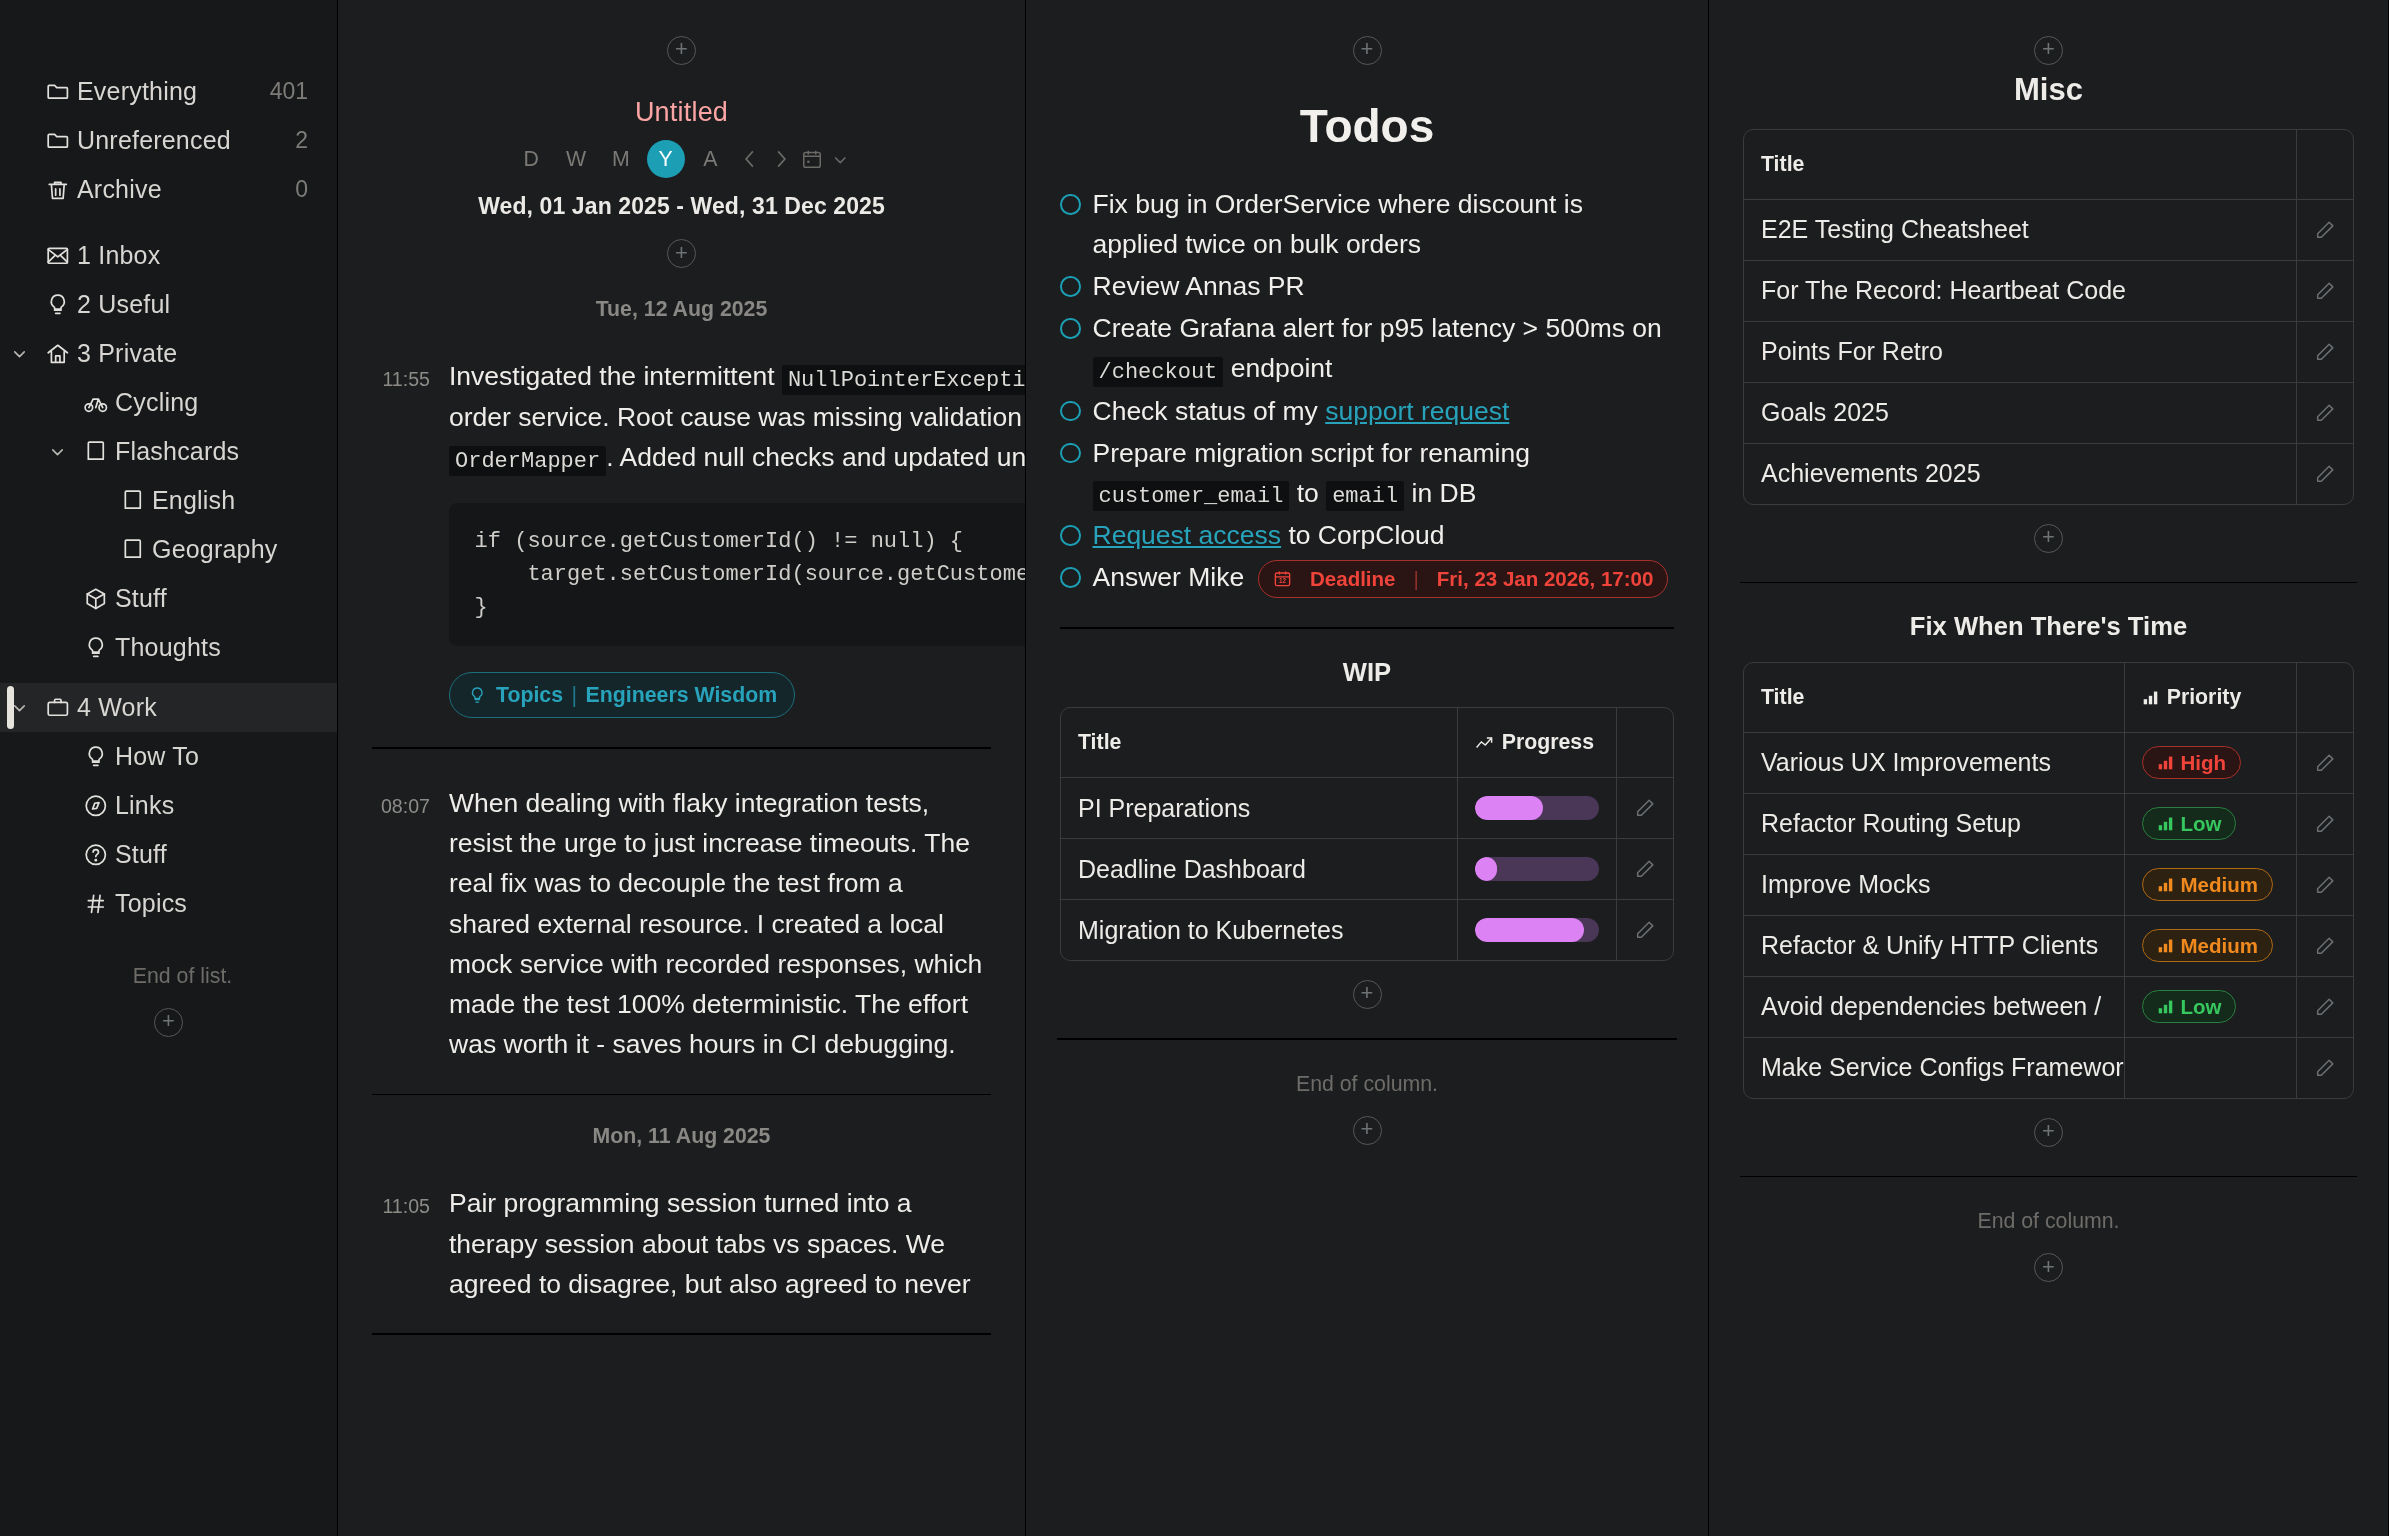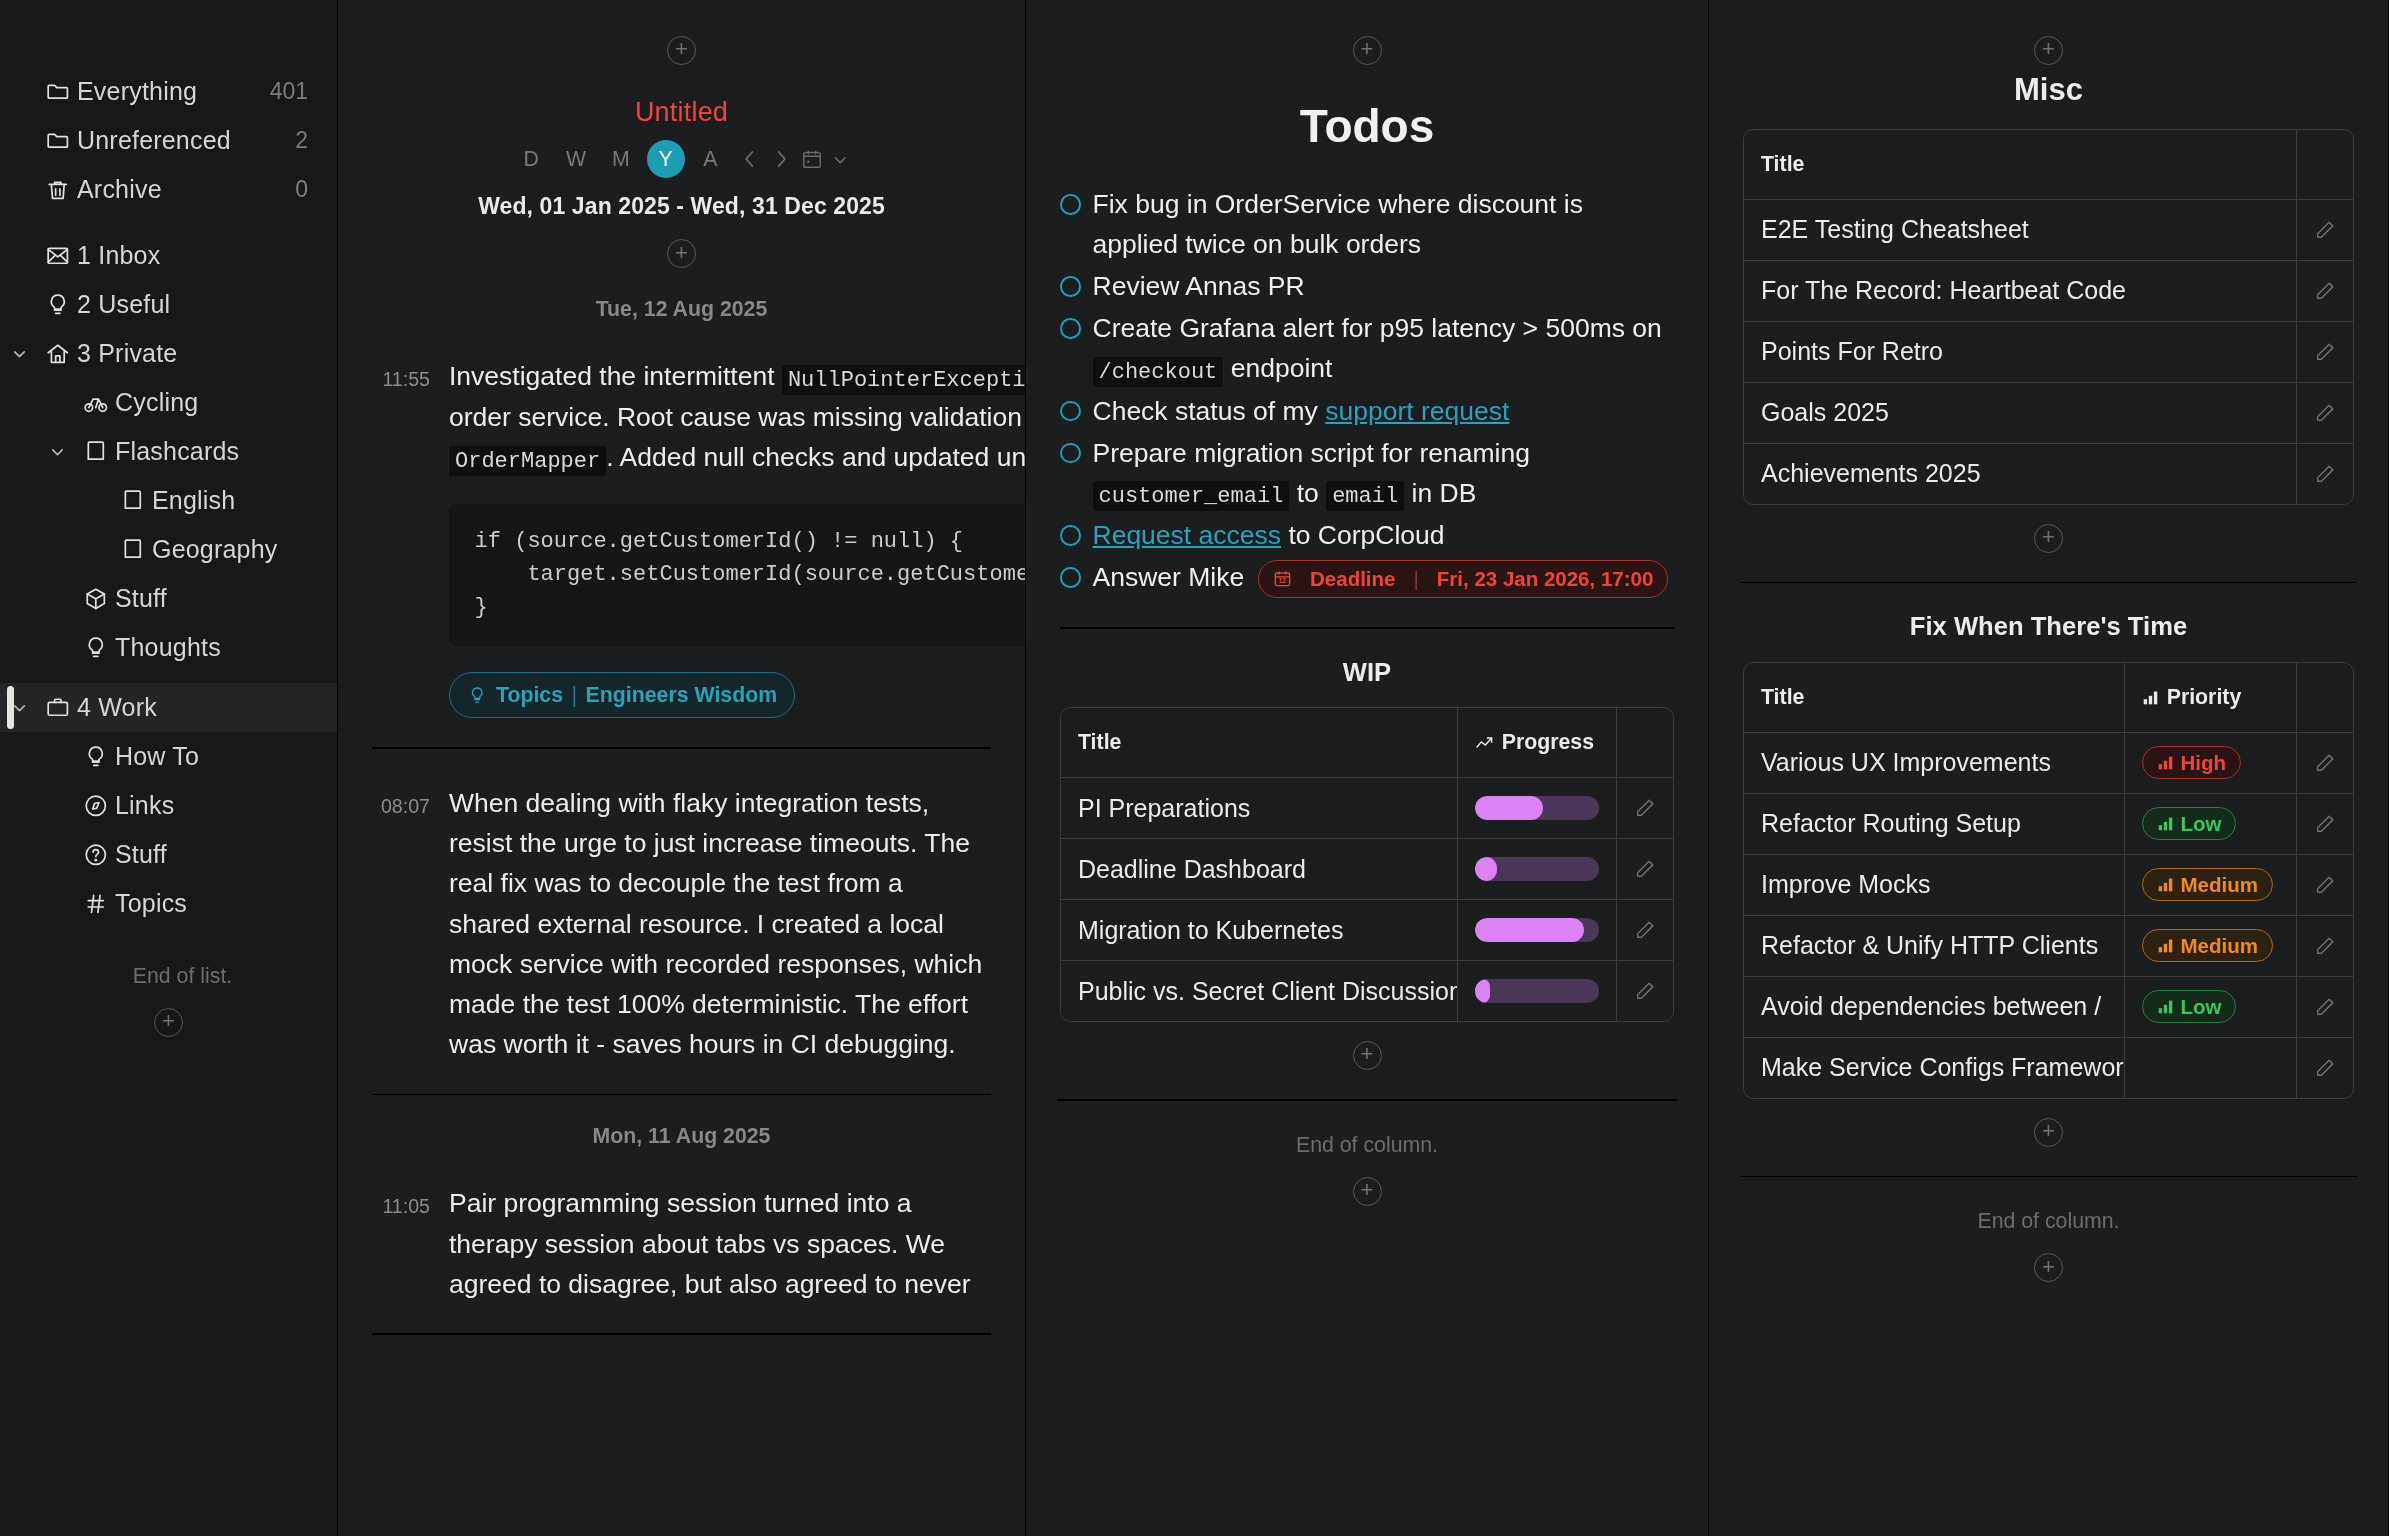--- a/index.html
+++ b/index.html
@@ -73,21 +73,21 @@
     background: #1b1d1e;
   }
   .col-journal { flex: 0 0 688px; width: 688px; }
   .col-todos   { flex: 0 0 683px; width: 683px; }
   .col-misc    { flex: 1 1 auto; }
 
   .col-top-plus { margin-top: 36px; }
 
   
   .j-title {
-    text-align: center; font-size: 27px; color: #ef4444;
+    text-align: center; font-size: 27px; color: #fca5a5;
     margin-top: 32px; letter-spacing: 0.2px;
   }
   .dwmya {
     display: flex; align-items: center; justify-content: center;
     gap: 6.8px; margin-top: 12px;
   }
   .dwmya .seg {
     width: 38px; height: 38px; border-radius: 50%;
     display: flex; align-items: center; justify-content: center;
     font-size: 21.3px; color: #7b7976;
@@ -577,33 +577,20 @@
             <span class="bar">
               <i style="width:88%"></i>
             </span>
           </div>
           <div class="td c-edit">
             <svg width="22" height="22" viewBox="0 0 24 24" fill="none" stroke="currentColor" stroke-width="1.6" stroke-linecap="round" stroke-linejoin="round">
               <path d="M16.5 3.5l4 4L8 20H4v-4z"></path>
             </svg>
           </div>
         </div>
-        <div class="tr">
-          <div class="td c-title">Public vs. Secret Client Discussion</div>
-          <div class="td c-prog">
-            <span class="bar">
-              <i style="width:12%"></i>
-            </span>
-          </div>
-          <div class="td c-edit">
-            <svg width="22" height="22" viewBox="0 0 24 24" fill="none" stroke="currentColor" stroke-width="1.6" stroke-linecap="round" stroke-linejoin="round">
-              <path d="M16.5 3.5l4 4L8 20H4v-4z"></path>
-            </svg>
-          </div>
-        </div>
       </div>
   </div>
 
   <div class="plus-btn">
       <span>+</span>
     </div>
   <div class="thin-hr"></div>
   <div class="eoc">End of column.</div>
   <div class="plus-btn">
       <span>+</span>

